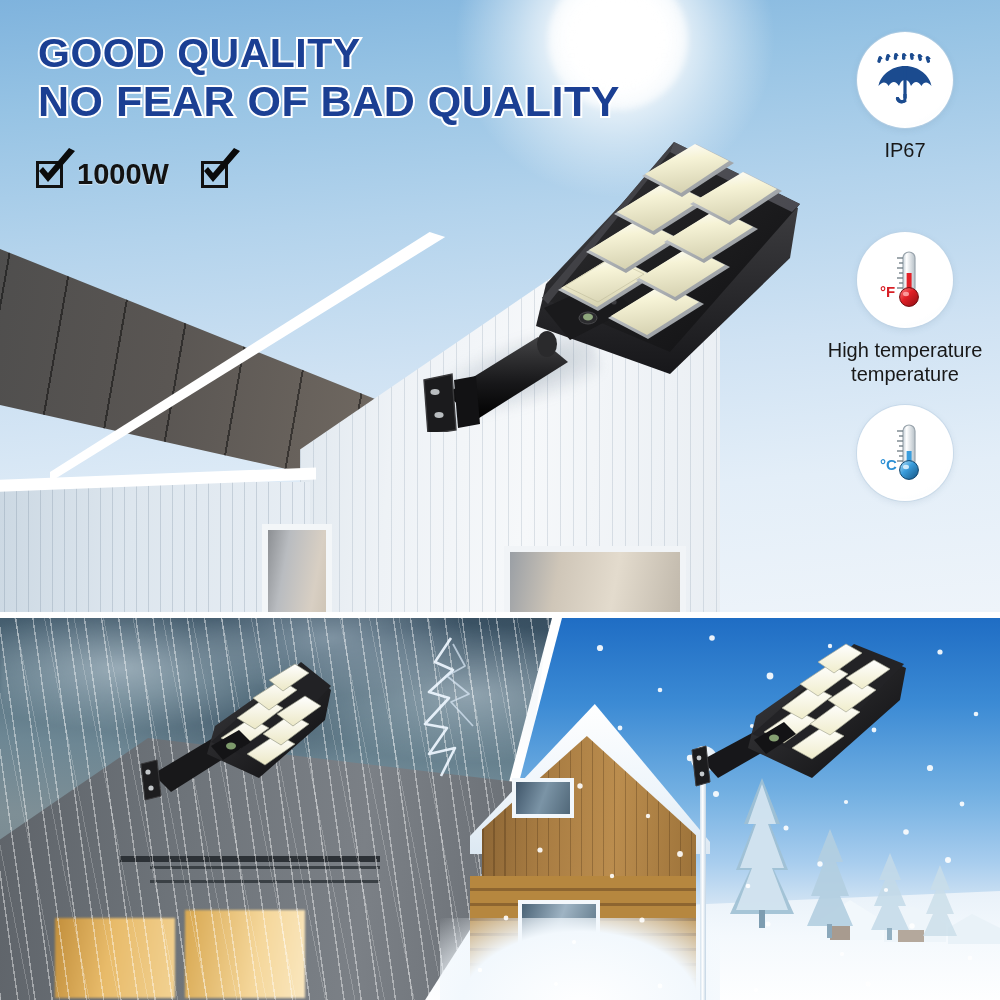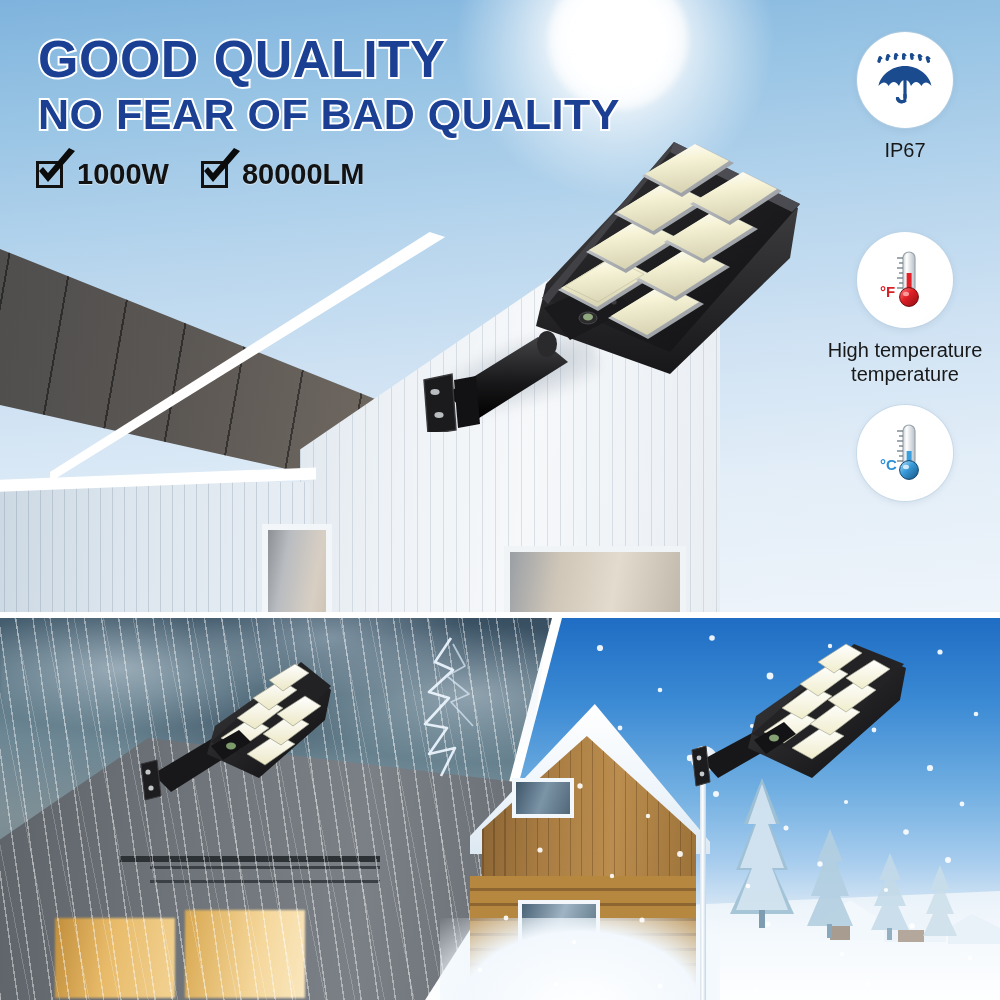--- a/index.html
+++ b/index.html
@@ -22,21 +22,21 @@
   .sun-core {
     position: absolute; left: 548px; top: -30px; width: 140px; height: 140px;
     border-radius: 50%;
     background: radial-gradient(circle, #ffffff 0%, #ffffff 42%, rgba(255,255,255,.75) 62%, rgba(255,255,255,0) 100%);
     filter: blur(3px);
   }
 
   
   .headline { position: absolute; left: 38px; top: 30px; z-index: 30; }
   .hl-line {
-    font-size: 52px; font-weight: bold; letter-spacing: .5px;
+    font-size: 41px; font-weight: bold; letter-spacing: .5px;
     color: #1b3f93; line-height: 1.15; white-space: nowrap;
     -webkit-text-stroke: 4px #ffffff; paint-order: stroke fill;
     text-shadow: 0 0 2px rgba(255,255,255,.9);
   }
   .hl-line.second { font-size: 43px; }
 
   .checkrow { position: absolute; left: 36px; top: 158px; display: flex; align-items: center; gap: 32px; z-index: 30; }
   .checkitem { position: relative; display: flex; align-items: center; gap: 14px; }
   .checkbox { position: relative; width: 27px; height: 27px; border: 3px solid #111; background: transparent; flex: none; }
   .checkbox svg { position: absolute; left: -4px; top: -15px; width: 42px; height: 42px; overflow: visible; }
@@ -350,21 +350,20 @@
             </svg>
         </span>
         <span class="check-label">1000W</span>
       </div>
       <div class="checkitem">
         <span class="checkbox">
           <svg viewBox="0 0 42 42">
               <path d="M4,22 L13,33 L40,2 L34,-1 L13,24 L8,18 Z" fill="#0b0b0b"></path>
             </svg>
         </span>
-        <span class="check-label">80000LM</span>
       </div>
     </div>
 
     <div class="feature f1">
       <div class="circle">
         <svg width="66" height="66" viewBox="0 0 66 66">
           <g fill="#1b4b8f">
             <path d="M6,12 q2.4,-5 4.8,0 Z"></path>
               <path d="M14,10 q2.4,-5 4.8,0 Z"></path>
             <path d="M22,9 q2.4,-5 4.8,0 Z"></path>

